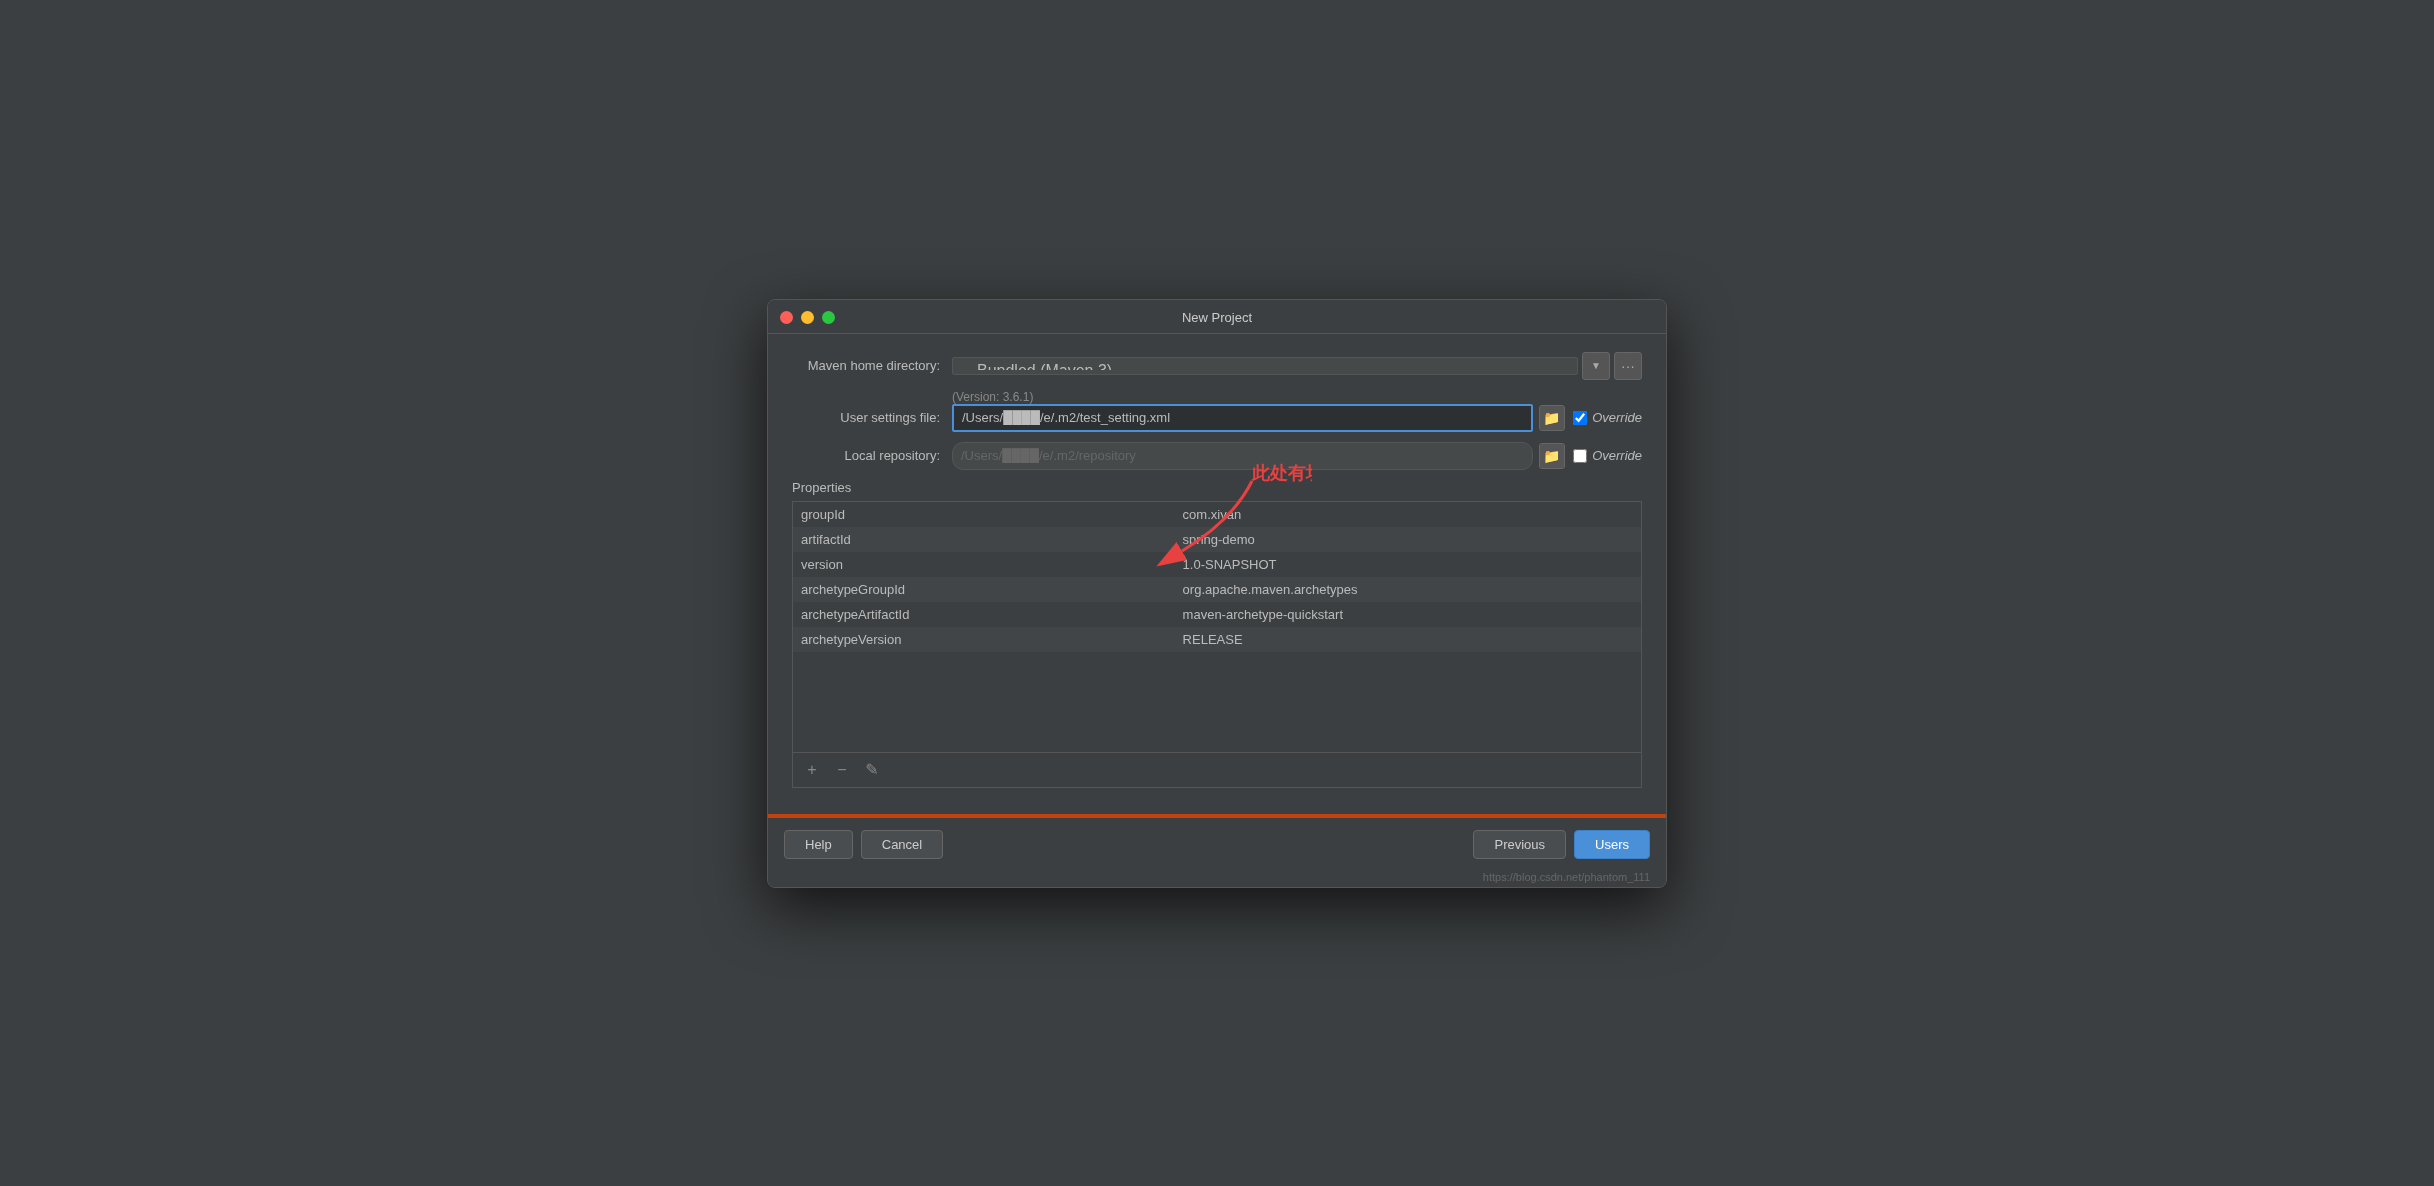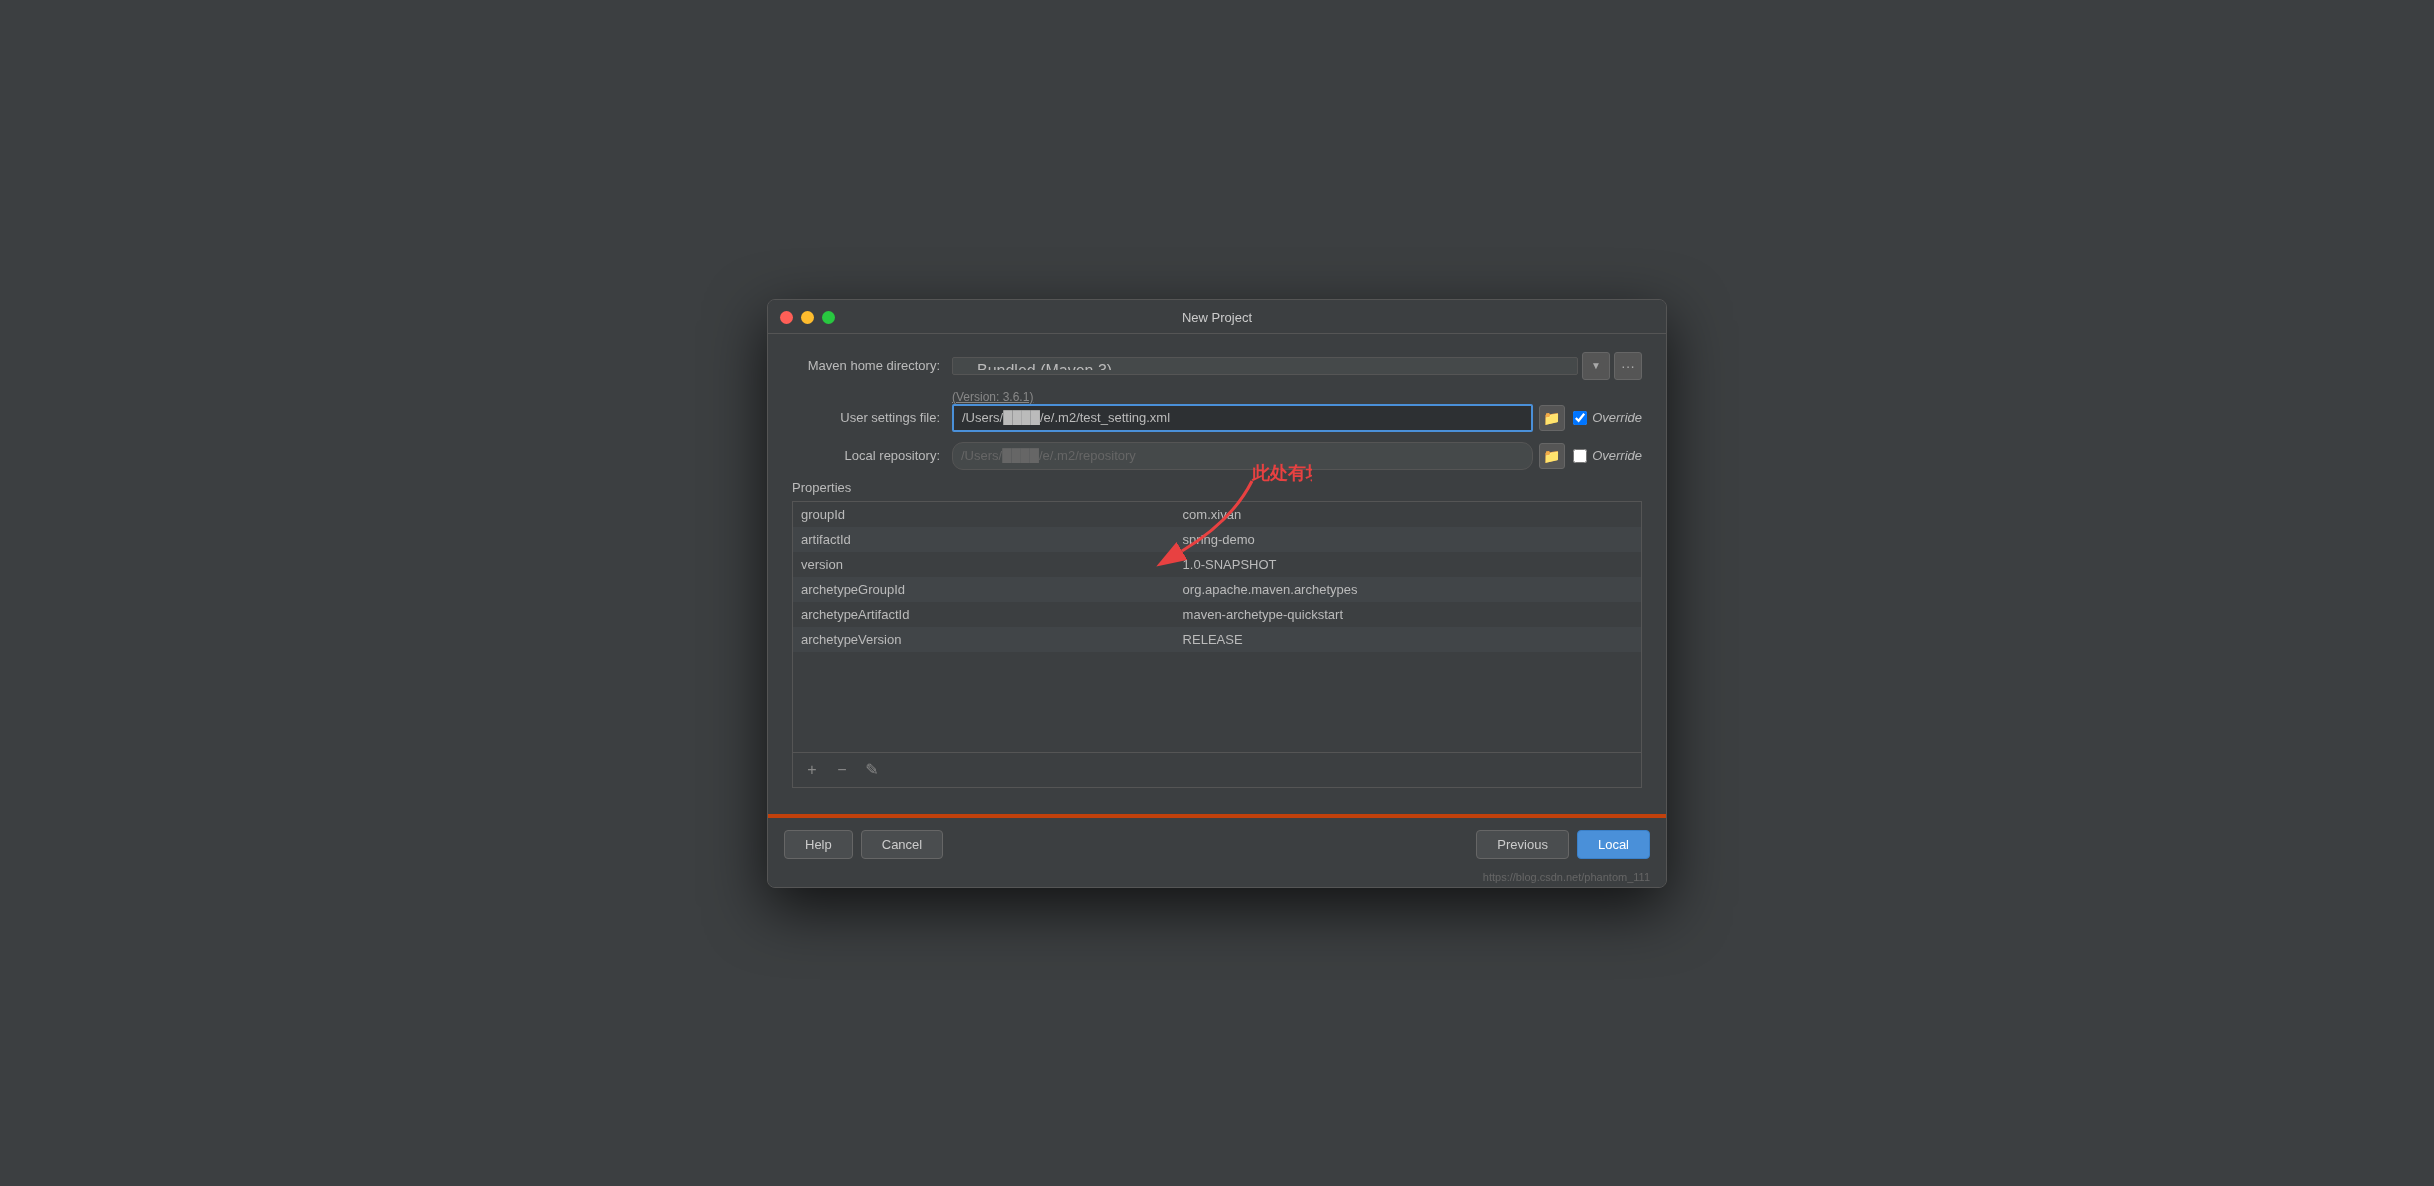--- a/index.html
+++ b/index.html
@@ -117,21 +117,20 @@
     .override-check label {
       color: #bbbbbb;
       font-size: 13px;
       cursor: pointer;
       font-style: italic;
     }
     .version-text {
       margin-left: 160px;
       color: #888;
       font-size: 12px;
-      text-decoration: underline;
     }
     .dropdown-btn {
       width: 28px;
       height: 28px;
       background: #555;
       border: 1px solid #666;
       border-radius: 3px;
       cursor: pointer;
       display: flex;
       align-items: center;
@@ -375,18 +374,18 @@
 
   </div>
 
   <div class="bottom-bar">
     <div class="bottom-left">
       <button class="btn">Help</button>
       <button class="btn">Cancel</button>
     </div>
     <div class="bottom-right">
       <button class="btn">Previous</button>
-      <button class="btn btn-primary">Local</button>
+      <button class="btn btn-primary">Users</button>
     </div>
   </div>
 
   <div class="watermark">https://blog.csdn.net/phantom_111</div>
 </div>
 
 </body></html>

